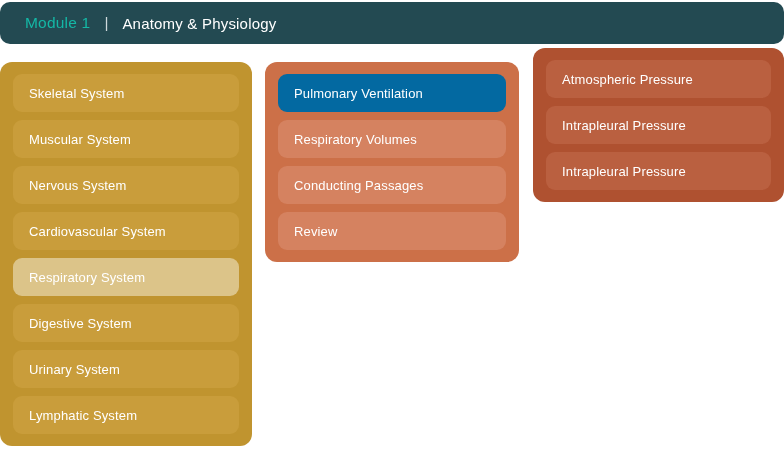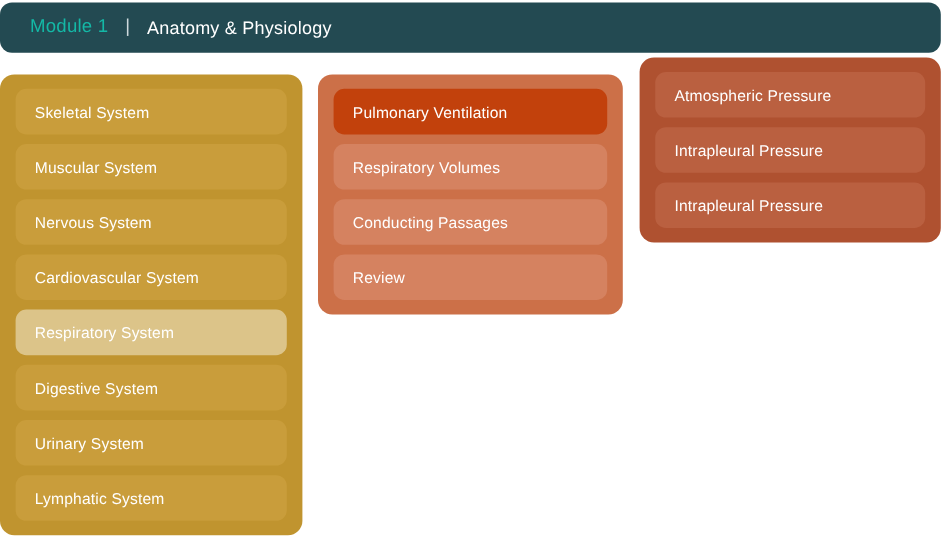--- a/index.html
+++ b/index.html
@@ -89,21 +89,21 @@
     letter-spacing: 0.15px;
     white-space: nowrap;
     cursor: pointer;
   }
   .node:last-child {
     margin-bottom: 0;
   }
   .level-1 .node { background: #C99D3B; }
   .level-1 .node.selected { background: #DCC489; }
   .level-2 .node { background: #D58260; }
-  .level-2 .node.selected { background: #c2410c; }
+  .level-2 .node.selected { background: #0369a1; }
   .level-3 .node { background: #BA6040; }
 </style>
 </head>
 <body>
 
 <div id="header-bar">
   <span class="title-main">Module 1</span>
   <span class="title-sep">|</span>
   <span class="title-sub">Anatomy &amp; Physiology</span>
 </div>

